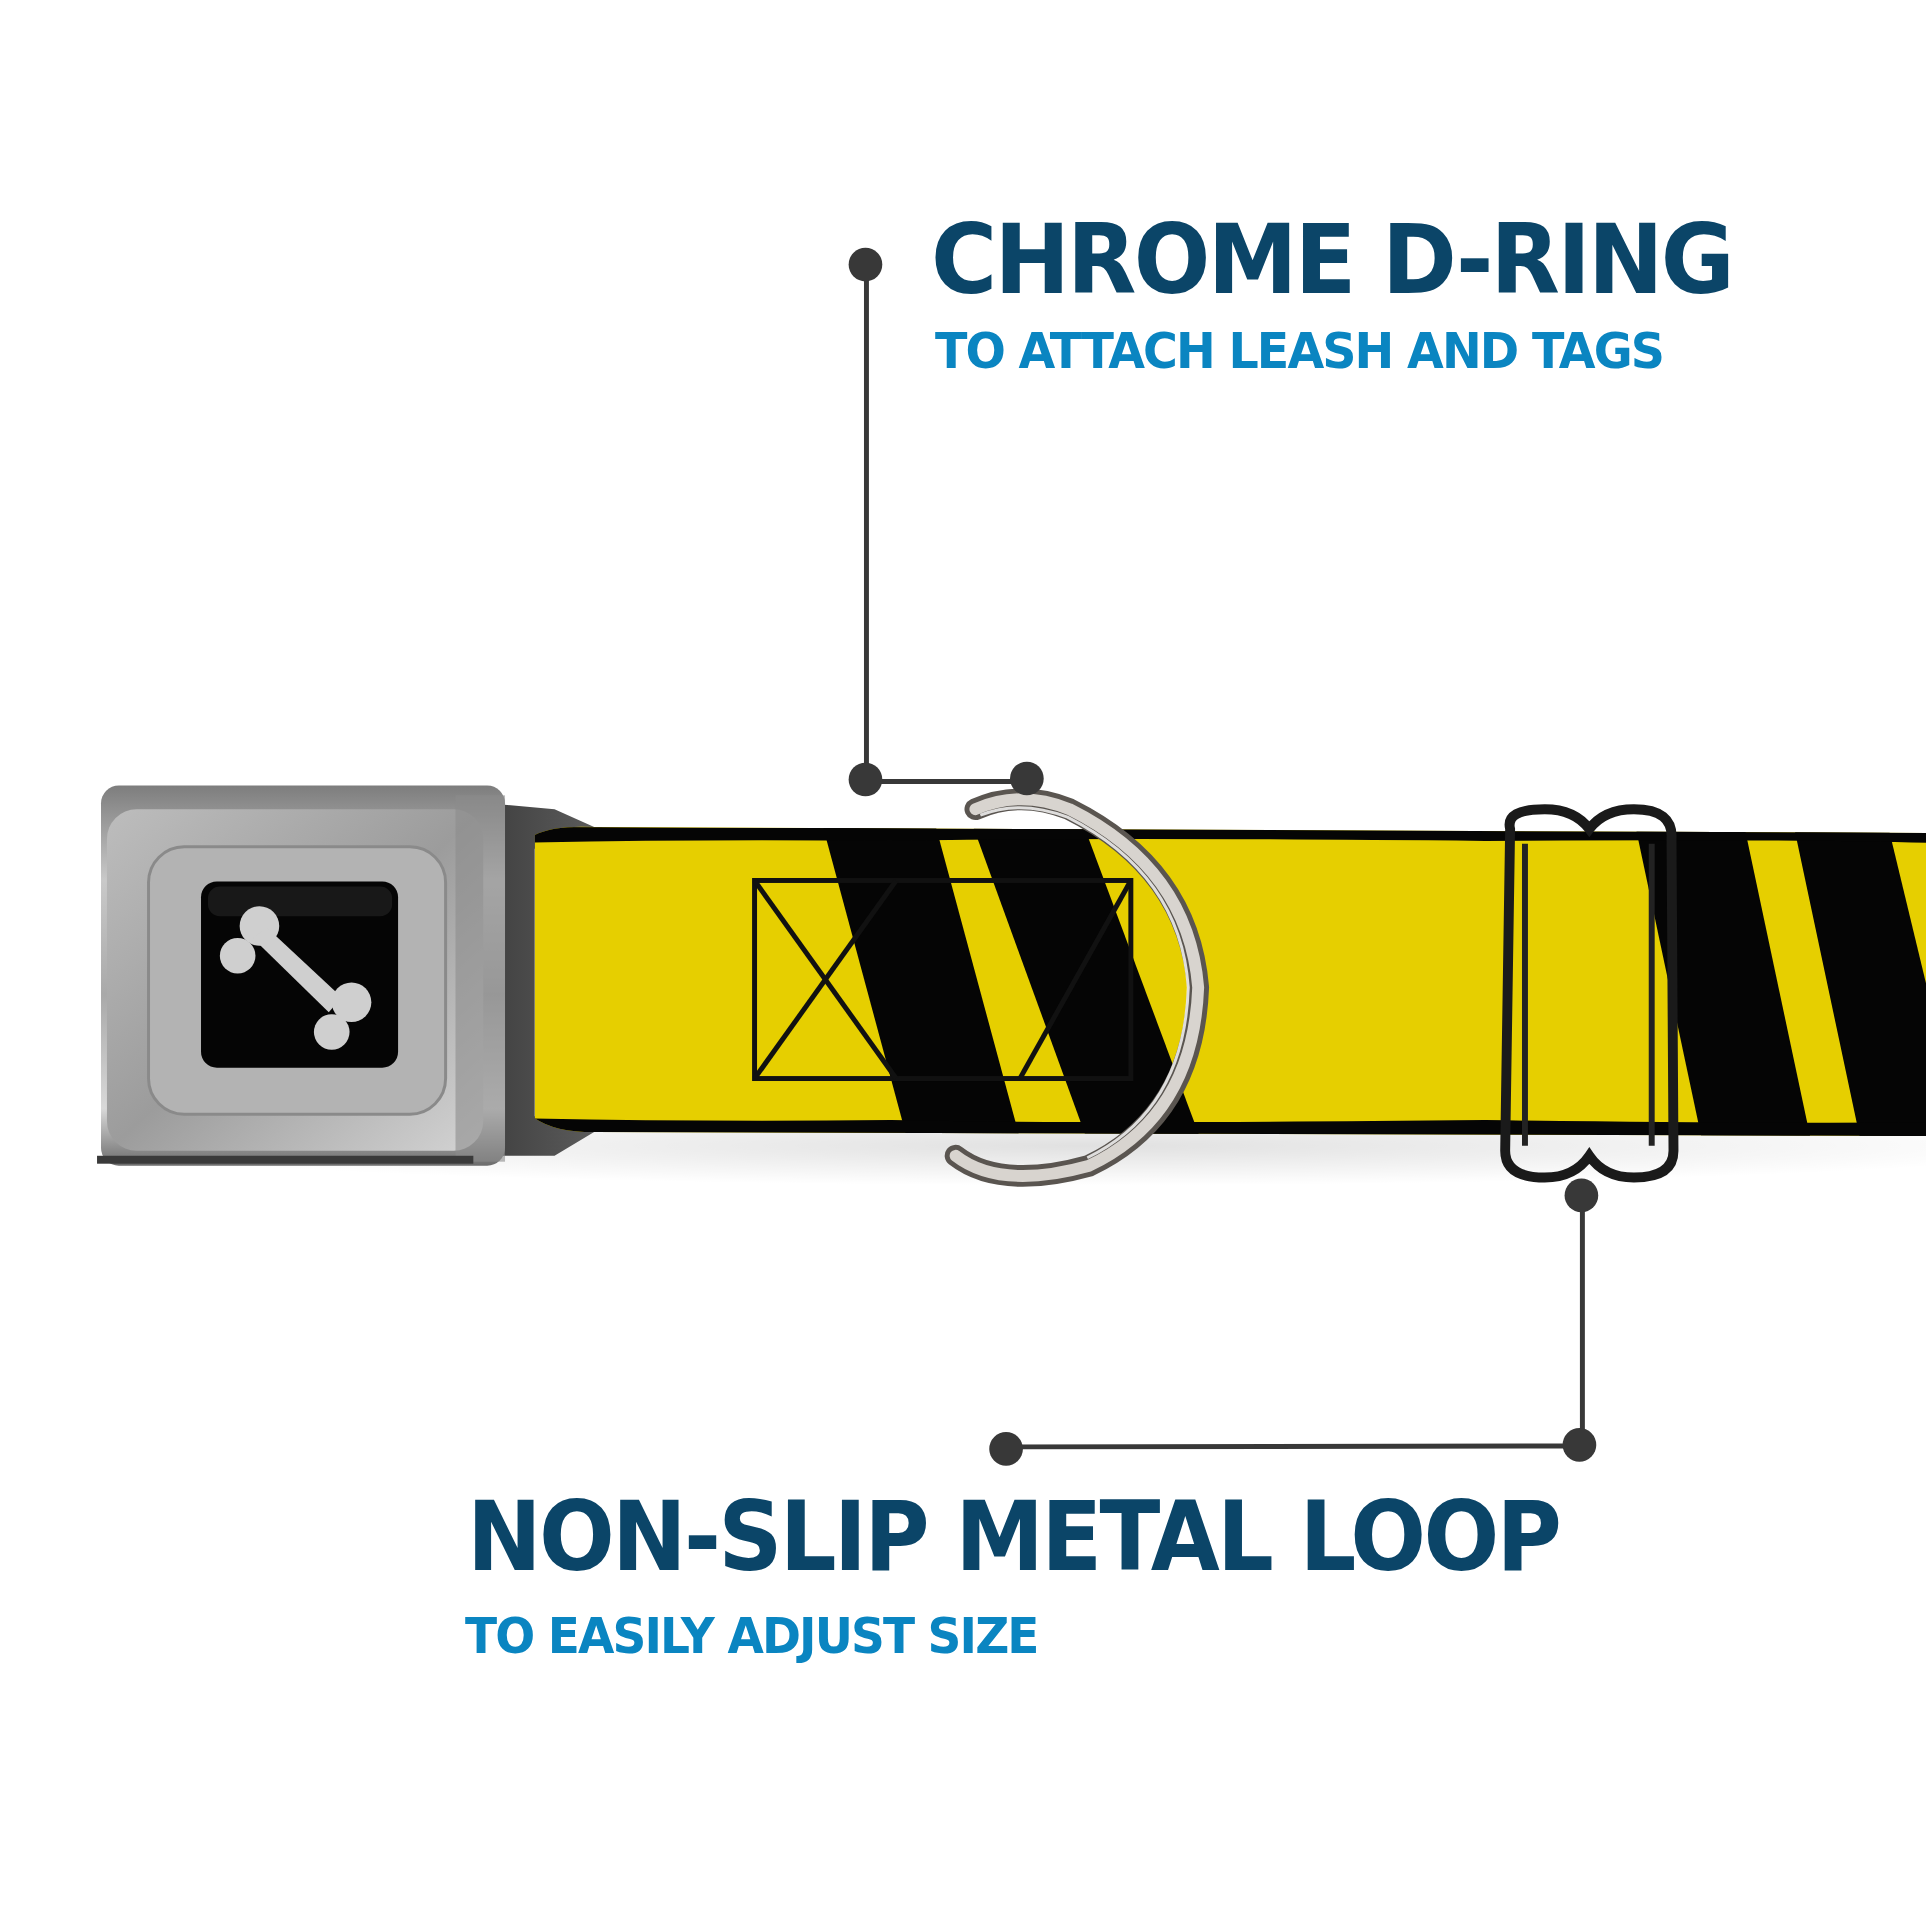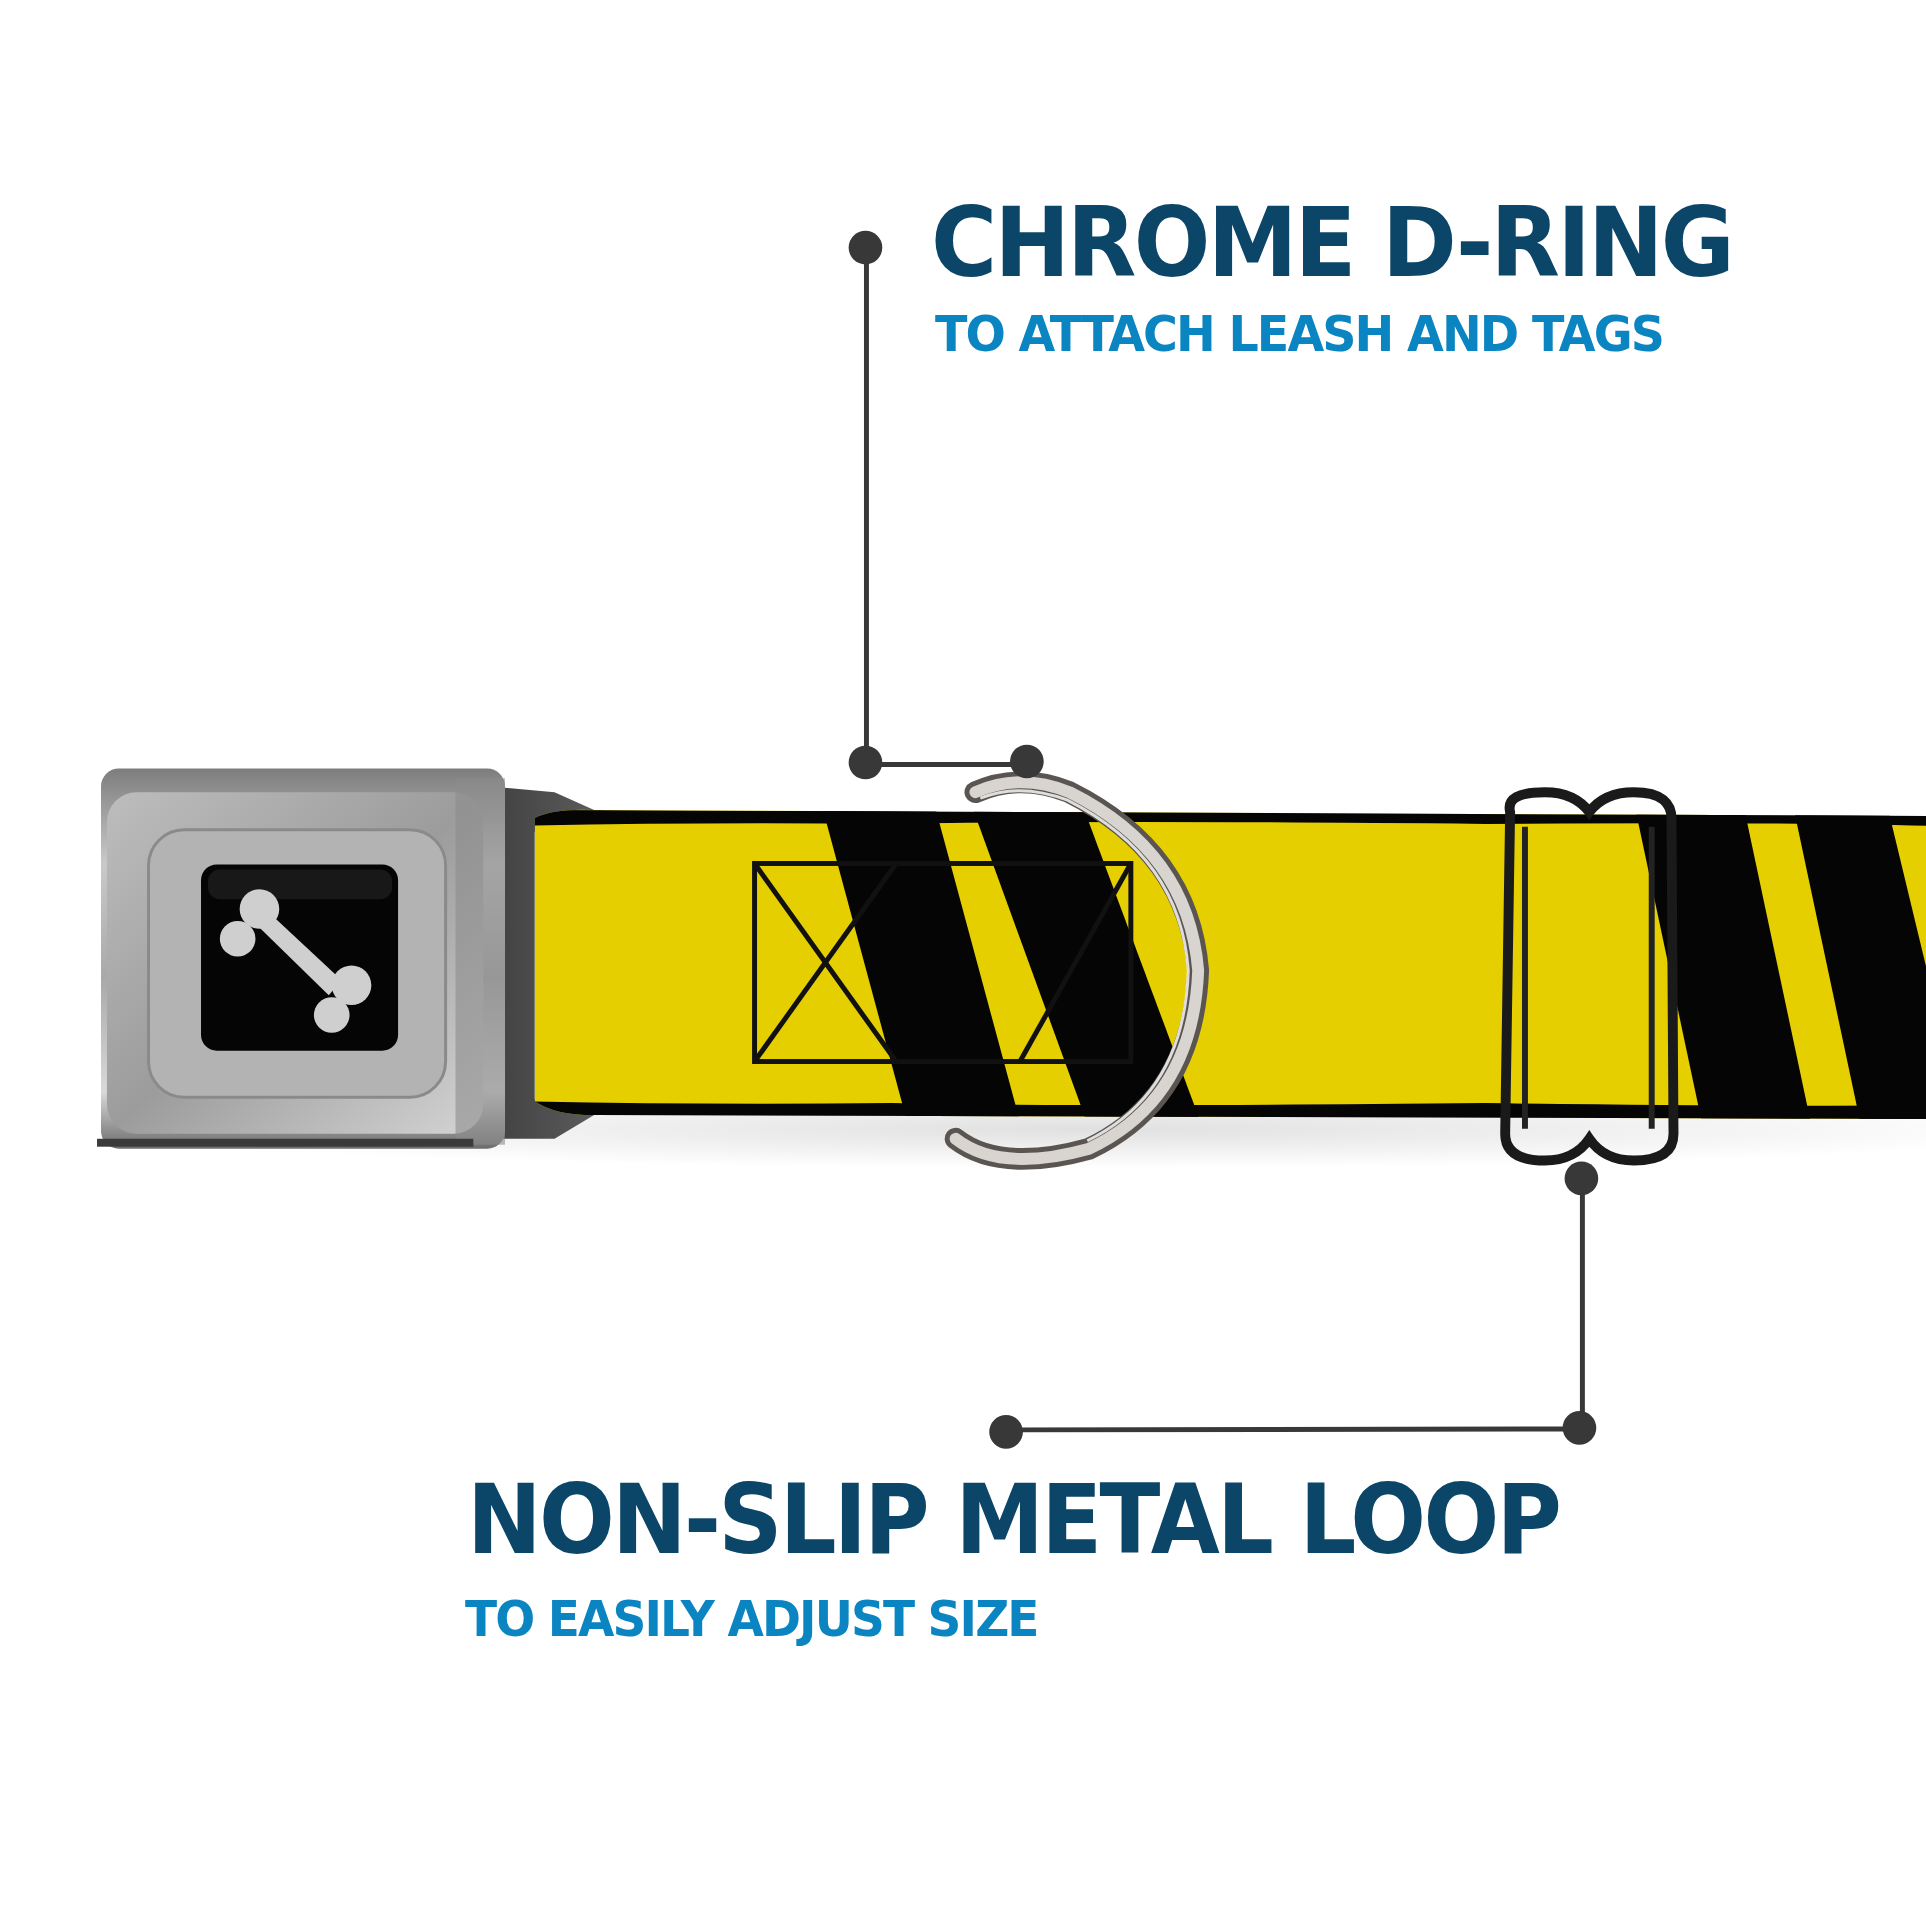--- a/index.html
+++ b/index.html
@@ -1,17 +1,17 @@
 <!DOCTYPE html>
 <html><head>
 <meta charset="utf-8">
 <style>
   html, body { margin: 0; padding: 0; background: #ffffff; }
   body { width: 1927px; height: 1927px; position: relative; overflow: hidden; font-family: "DejaVu Sans", sans-serif; }
-  .stage { position: absolute; left: 0; top: 0; width: 1927px; height: 1463px; }
+  .stage { position: absolute; left: 0; top: 17px; width: 1927px; height: 1463px; }
   .stage svg { position: absolute; left: 0; top: 0; }
   .callout-title {
     position: absolute; margin: 0; white-space: nowrap;
     font-family: "DejaVu Sans", sans-serif; font-weight: bold;
     color: #0b4568; font-size: 97px; line-height: 1; letter-spacing: -3px;
     transform-origin: left top;
   }
   .callout-sub {
     position: absolute; margin: 0; white-space: nowrap;
     font-family: "DejaVu Sans", sans-serif; font-weight: bold;

